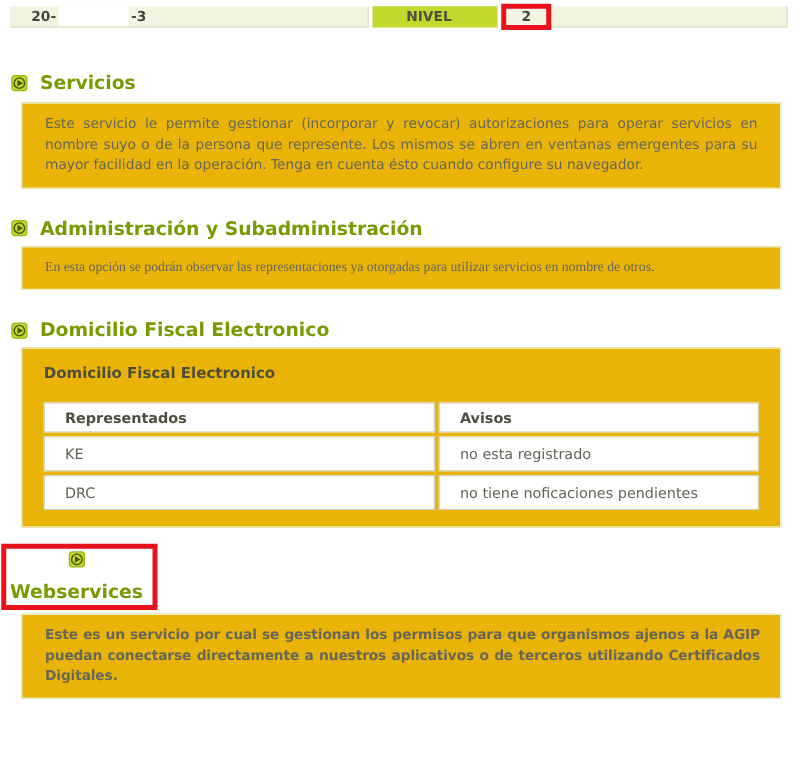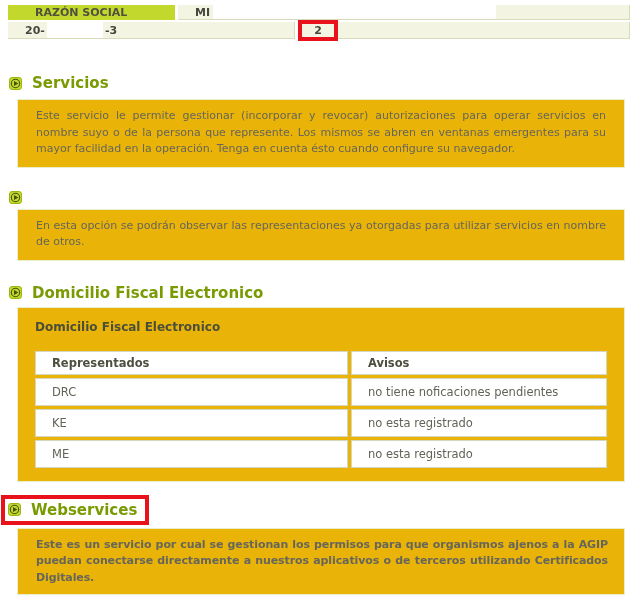--- a/index.html
+++ b/index.html
@@ -40,21 +40,21 @@
   .mt-admin{margin-top:23px;}
   .mt-domicilio{margin-top:23px;}
   
   .panel{
     background:#eab308;border:1px solid #eceec9;box-sizing:border-box;
     margin:7px 16px 0 17px;padding:8px 18px 9px 18px;
   }
   .panel p{margin:0;font-size:11px;line-height:16.5px;color:#66665a;text-align:justify;}
   .panel.webservices-panel{margin-top:3px;padding:8px 16px 8px 18px;}
   .panel.webservices-panel p{font-weight:bold;letter-spacing:-0.1px;}
-  .panel.admin-panel{margin-top:5px;}
+  .panel.admin-panel{margin-top:5px;font-family:Liberation Serif, serif;}
   
   .panel.domicilio-panel{margin-top:5px;padding:8px 14px 10px 14px;}
   .panel-title{font-size:12px;font-weight:bold;color:#4b4f3a;margin:4px 0 14px 3px;}
   .dfe-table{border-collapse:separate;border-spacing:3px 3px;width:100%;}
   .dfe-table th,.dfe-table td{
     background:#ffffff;border:1px solid #d6d6c0;text-align:left;
     padding:4px 4px 4px 16px;font-size:11.5px;
   }
   .dfe-table th{color:#4c4f3e;font-weight:bold;}
   .dfe-table td{color:#626258;padding-top:6px;padding-bottom:6px;font-weight:normal;}
@@ -67,33 +67,27 @@
     margin:13px 0 0 1px;
   }
 </style>
 </head>
 <body>
 
 
 
 
 <div class="info-table">
-  <div class="info-row row-1">
-    <div class="cell label">RAZÓN SOCIAL</div>
-    <div class="cell value">
-      <span>MI</span>
-      <span class="redact name-patch"></span>
-    </div>
-  </div>
   <div class="info-row row-2">
     <div class="cell value cuit-cell">
       <span>20-</span>
       <span class="redact cuit-patch"></span>
       <span class="suffix">-3</span>
     </div>
+    <div class="cell label nivel-cell">NIVEL</div>
     <div class="cell value nivel-val">
       <span class="highlight-box">
         <span>2</span>
       </span>
     </div>
   </div>
 </div>
 
 
 <div class="section-heading mt-servicios">
@@ -110,20 +104,21 @@
 </div>
 
 
 <div class="section-heading mt-admin">
   <span class="bullet">
     <svg width="11" height="11" viewBox="0 0 11 11">
       <circle cx="5.5" cy="5.5" r="4.2" fill="none" stroke="#44520a" stroke-width="1.1"></circle>
       <path d="M4 3 L8.4 5.5 L4 8 Z" fill="#44520a"></path>
     </svg>
   </span>
+  <span class="heading-text">Administración y Subadministración</span>
 </div>
 <div class="panel admin-panel">
   <p>En esta opción se podrán observar las representaciones ya otorgadas para utilizar servicios en nombre de otros.</p>
 </div>
 
 
 <div class="section-heading mt-domicilio">
   <span class="bullet">
     <svg width="11" height="11" viewBox="0 0 11 11">
       <circle cx="5.5" cy="5.5" r="4.2" fill="none" stroke="#44520a" stroke-width="1.1"></circle>
@@ -136,38 +131,34 @@
   <div class="panel-title">Domicilio Fiscal Electronico</div>
   <table class="dfe-table">
     <thead>
       <tr>
         <th class="col-representados">Representados</th>
         <th class="col-avisos">Avisos</th>
       </tr>
     </thead>
     <tbody>
       <tr>
-        <td>DRC</td>
-        <td>no tiene noficaciones pendientes</td>
-      </tr>
-      <tr>
         <td>KE</td>
         <td>no esta registrado</td>
       </tr>
       <tr>
-        <td>ME</td>
-        <td>no esta registrado</td>
+        <td>DRC</td>
+        <td>no tiene noficaciones pendientes</td>
       </tr>
     </tbody>
   </table>
 </div>
 
 
 <div class="ws-annotation">
-  <div class="section-heading" style="margin-left:0;">
+  <div class="section-heading" style="margin-left:0;flex-direction:column;">
     <span class="bullet">
       <svg width="11" height="11" viewBox="0 0 11 11">
         <circle cx="5.5" cy="5.5" r="4.2" fill="none" stroke="#44520a" stroke-width="1.1"></circle>
         <path d="M4 3 L8.4 5.5 L4 8 Z" fill="#44520a"></path>
       </svg>
     </span>
     <span class="heading-text">Webservices</span>
   </div>
 </div>
 <div class="panel webservices-panel">

